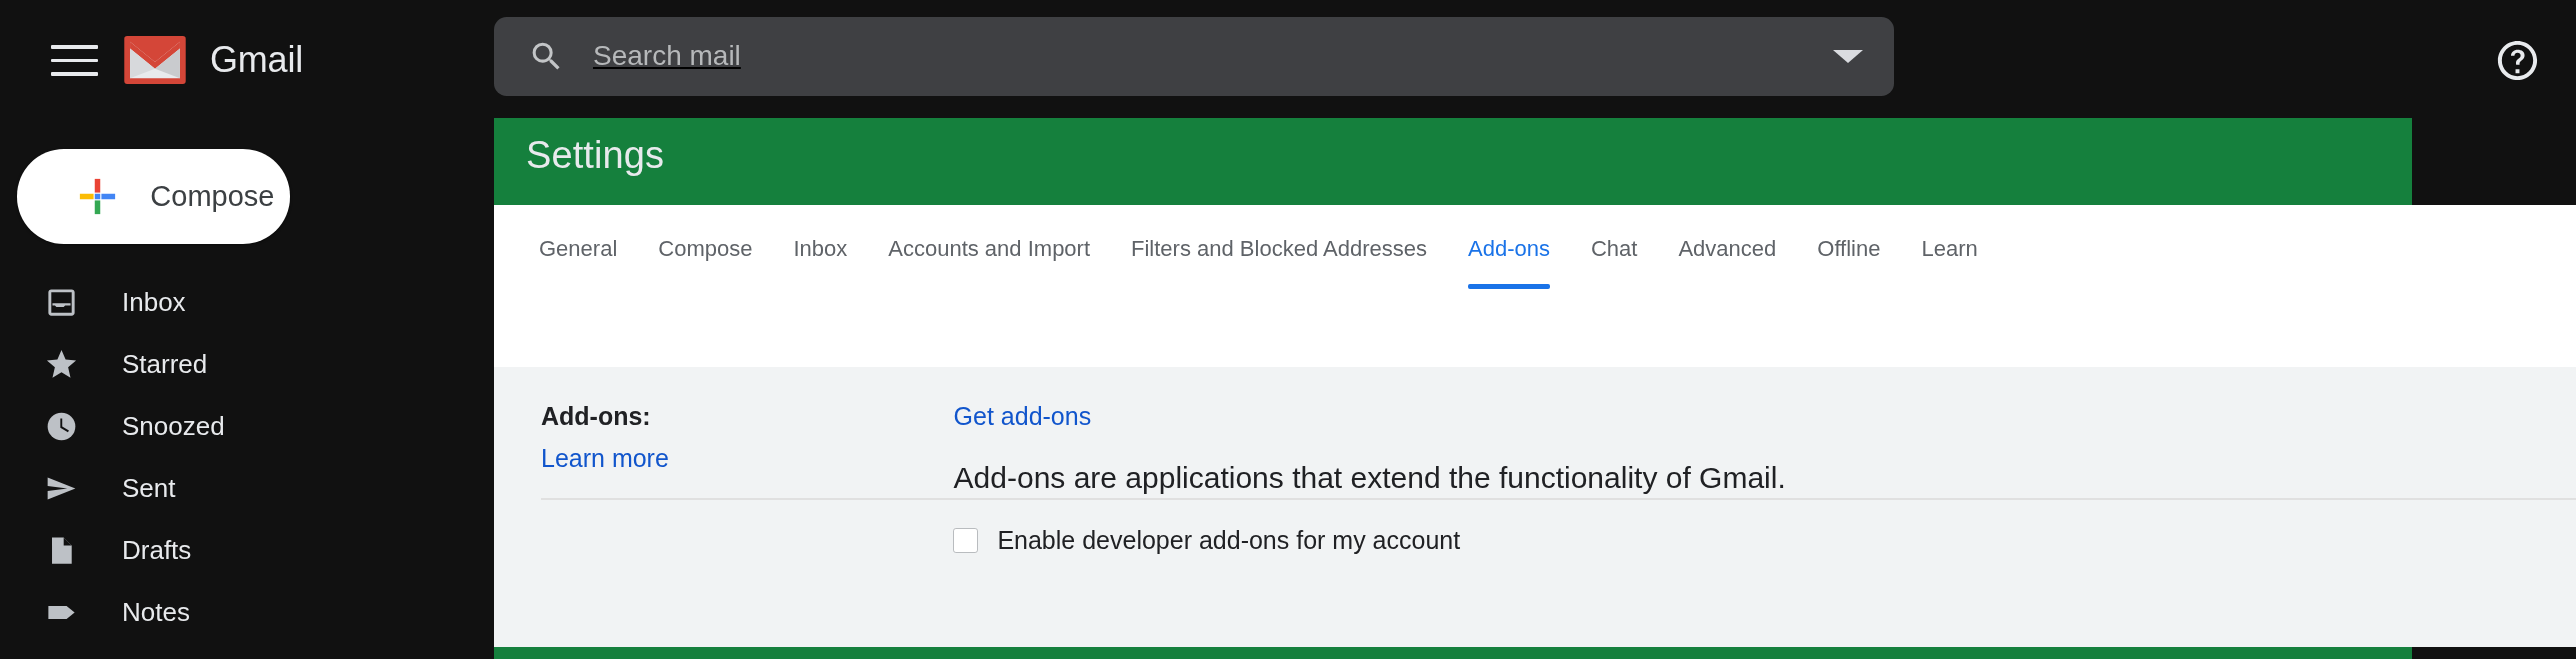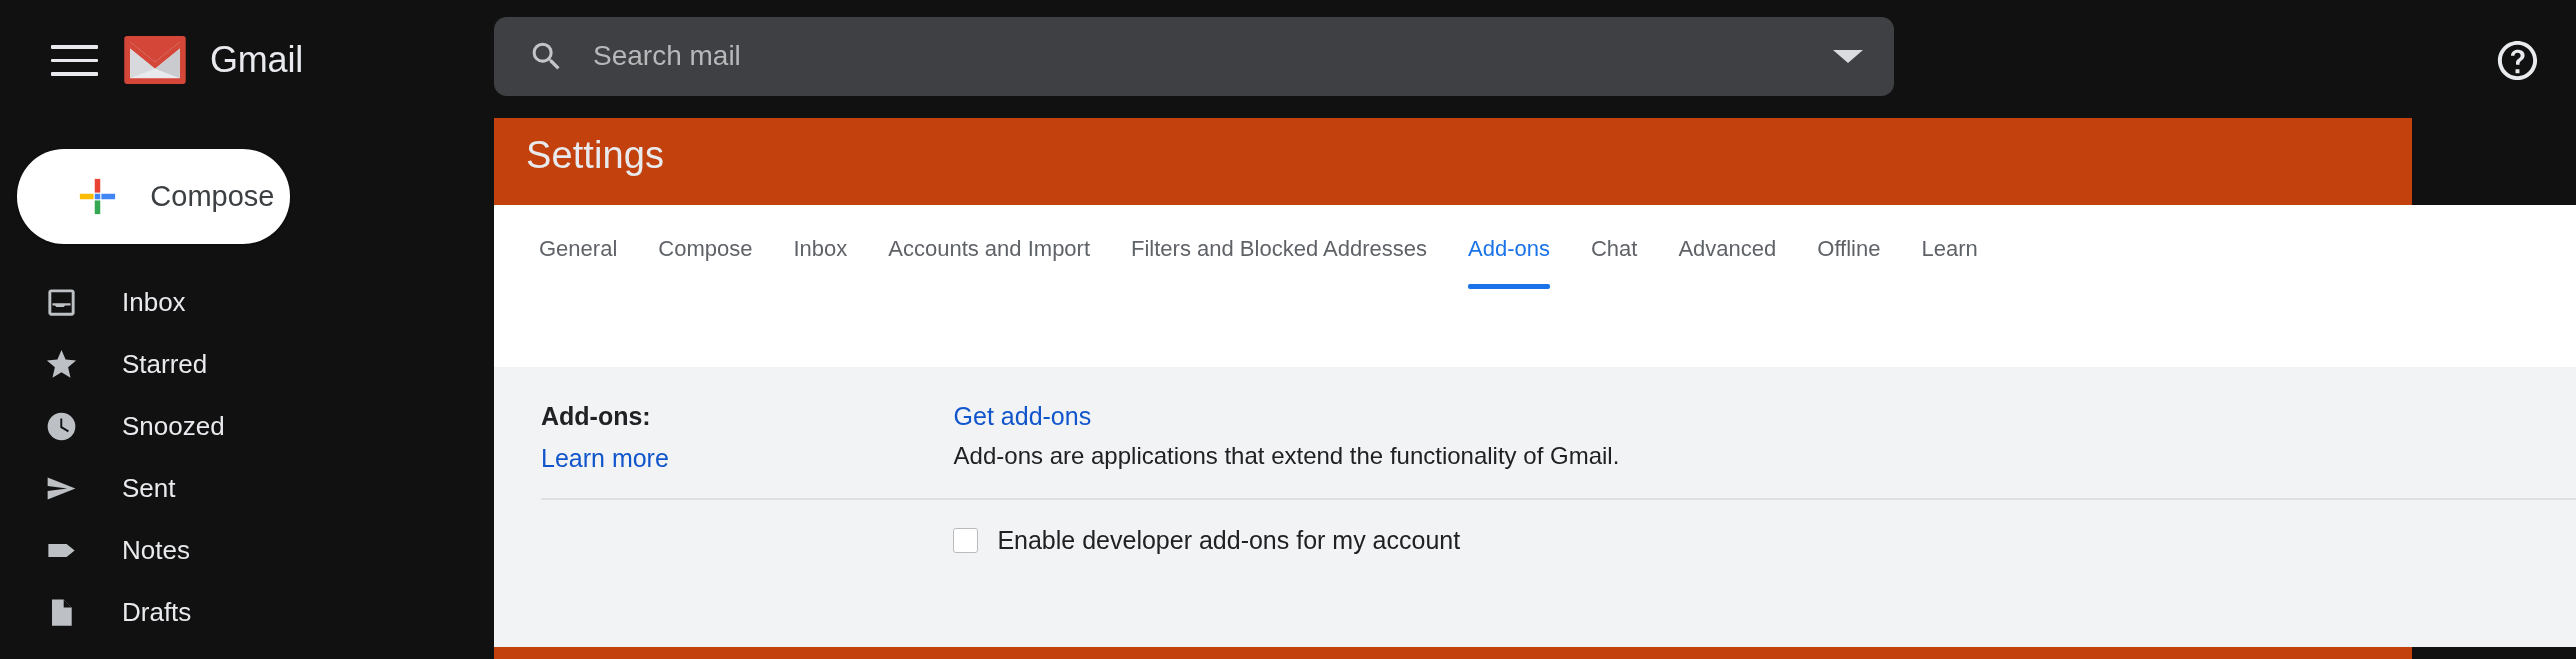--- a/index.html
+++ b/index.html
@@ -11,21 +11,21 @@
     width: 2576px;
     height: 659px;
     overflow: hidden;
     font-family: "Liberation Sans", sans-serif;
     -webkit-font-smoothing: antialiased;
   }
   .app {
     position: relative;
     width: 2412px;
     height: 659px;
-    background: #c2410c;
+    background: #15803d;
   }
 
   
   .topbar {
     position: absolute;
     left: 0; top: 0;
     width: 2576px; height: 118px;
     background: #111111;
   }
   .hamburger {
@@ -69,20 +69,21 @@
 
   .searchbar {
     position: absolute;
     left: 494px; top: 16.5px;
     width: 1400px; height: 79px;
     background: #3f4043;
     border-radius: 12.6px;
     display: flex;
     align-items: center;
     cursor: text;
+    text-decoration: underline;
   }
   .search-icon {
     margin-left: 34px;
     width: 37px; height: 37px;
     flex: 0 0 auto;
     display: block;
   }
   .search-input {
     flex: 1 1 auto;
     background: transparent;
@@ -277,22 +278,22 @@
   }
   .get-addons-link {
     display: inline-block;
     font-size: 25px;
     color: #1155cc;
     line-height: 1;
     text-decoration: none;
     cursor: pointer;
   }
   .addons-desc {
-    margin-top: 13px;
-    font-size: 24px;
+    margin-top: 31px;
+    font-size: 30px;
     color: #202124;
     line-height: 1.2;
   }
   .divider {
     position: absolute;
     left: 47px;
     top: 131px;
     width: 2035px;
     height: 1.9px;
     background: #e0e0e0;
@@ -413,34 +414,34 @@
           <svg width="35" height="35" viewBox="0 0 24 24">
             <path d="M2.5 19.5L21.5 12 2.5 4.5v5.8L16 12 2.5 13.7z" fill="#bdc1c6"></path>
           </svg>
         </span>
         <span class="nav-label">Sent</span>
       </div>
 
       <div class="navitem">
         <span class="nav-icon">
           <svg width="35" height="35" viewBox="0 0 24 24">
-            <path d="M3 7.5h12.5L21 12l-5.5 4.5H3z" fill="#bdc1c6"></path>
-          </svg>
-        </span>
-        <span class="nav-label">Notes</span>
-      </div>
-
-      <div class="navitem">
-        <span class="nav-icon">
-          <svg width="35" height="35" viewBox="0 0 24 24">
             <path d="M5.5 3h8L19 8.5V21H5.5z" fill="#bdc1c6"></path>
             <path d="M13.5 3L19 8.5h-5.5z" fill="#111111"></path>
           </svg>
         </span>
         <span class="nav-label">Drafts</span>
+      </div>
+
+      <div class="navitem">
+        <span class="nav-icon">
+          <svg width="35" height="35" viewBox="0 0 24 24">
+            <path d="M3 7.5h12.5L21 12l-5.5 4.5H3z" fill="#bdc1c6"></path>
+          </svg>
+        </span>
+        <span class="nav-label">Notes</span>
       </div>
 
     </div>
   </div>
 
   <div class="page-title">Settings</div>
 
   <div class="panel">
 
     <div class="tabbar">

